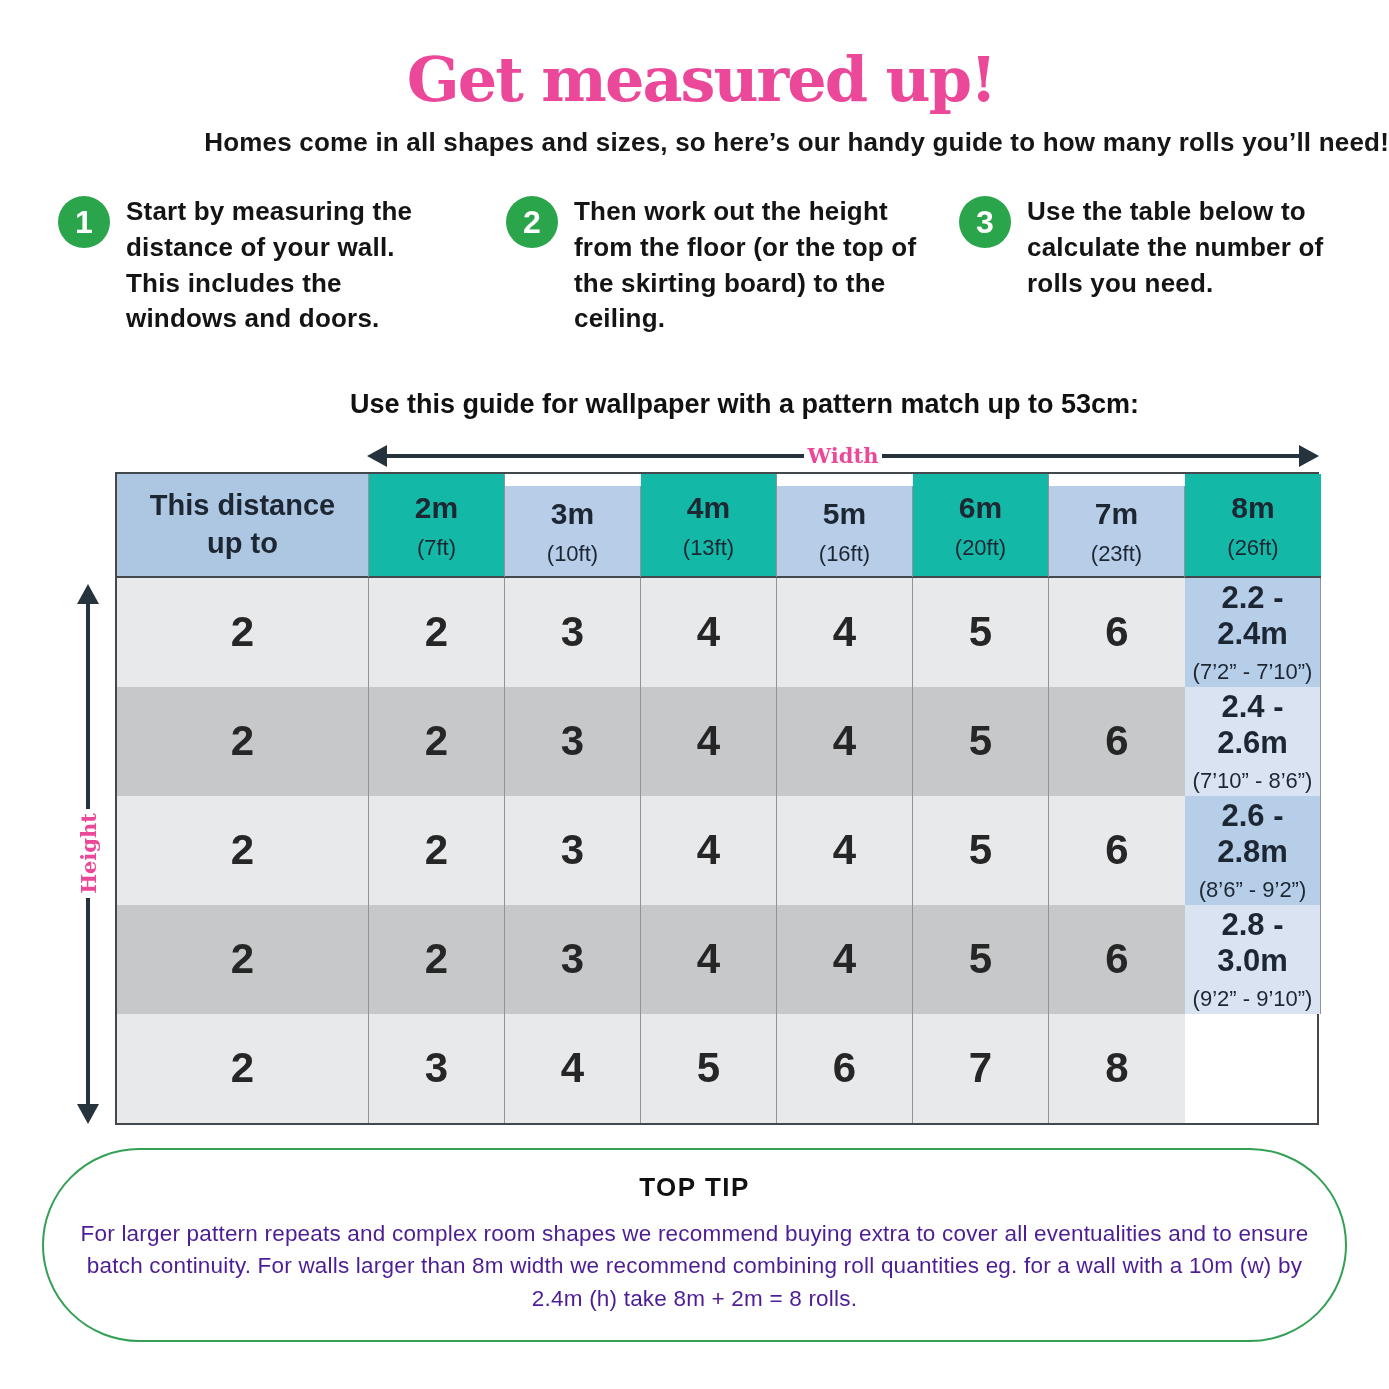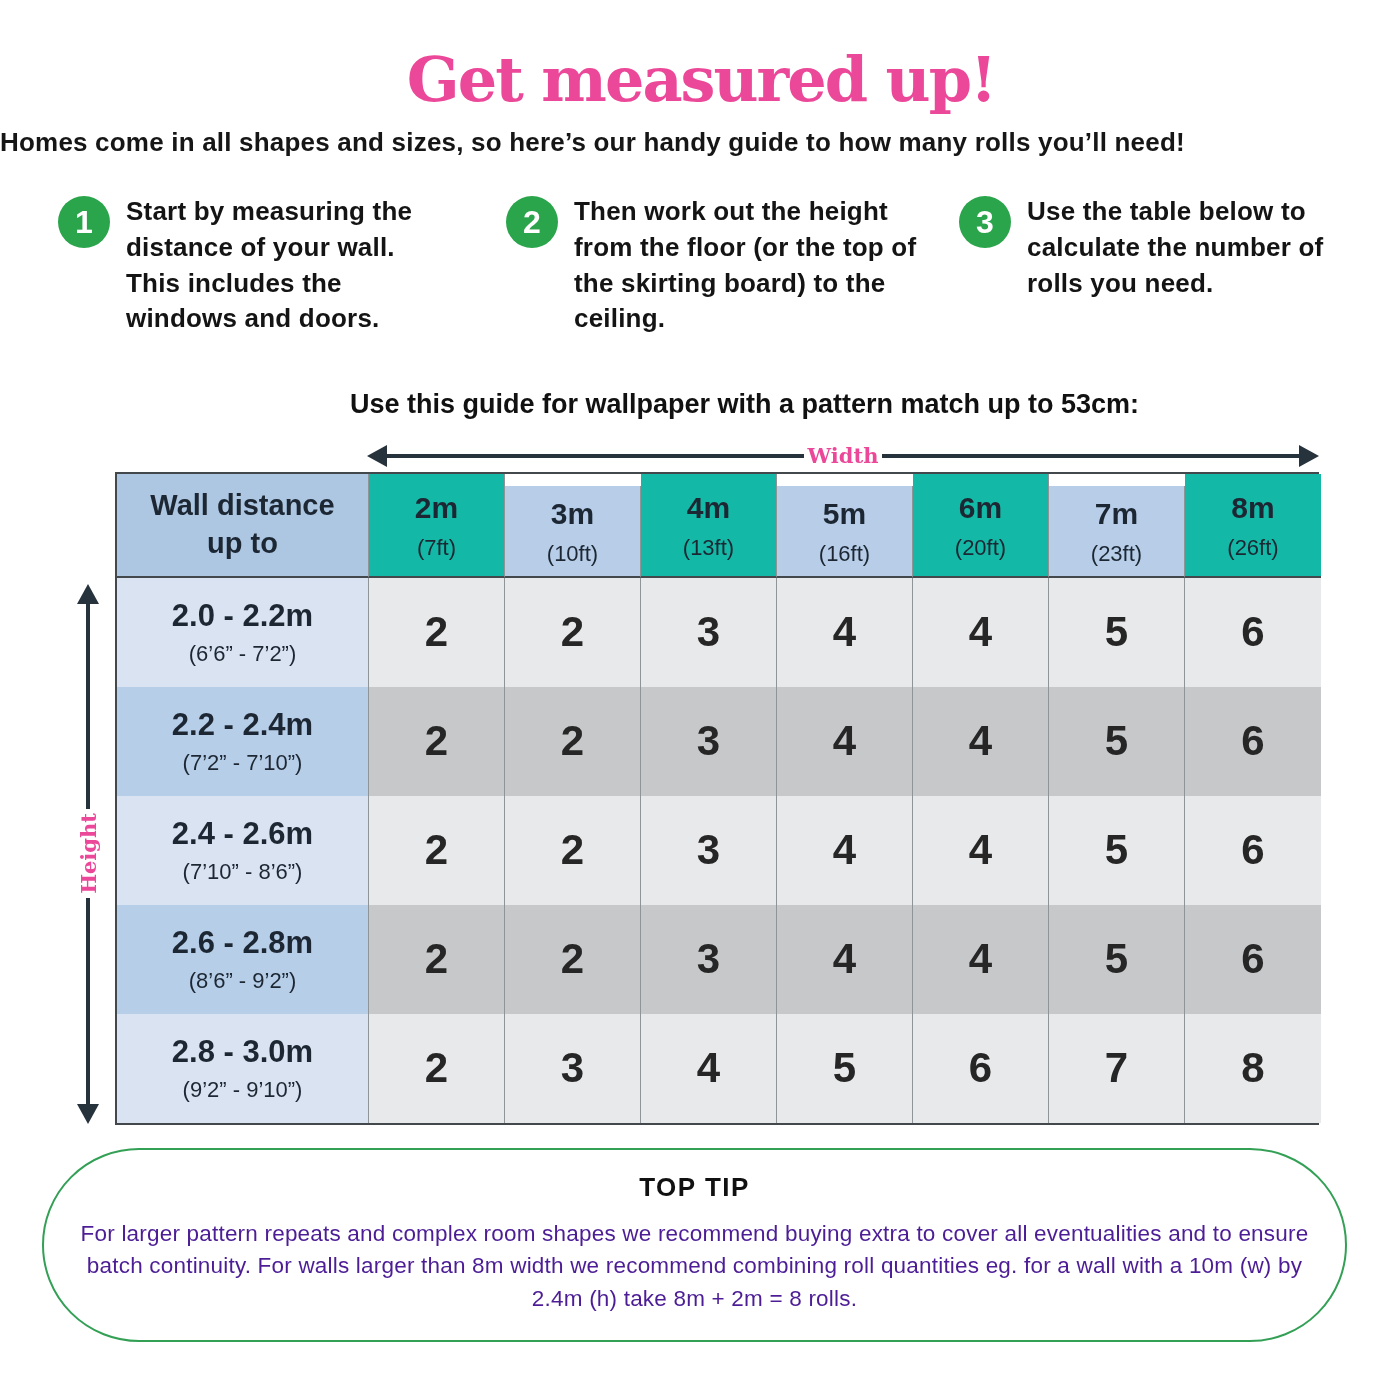--- a/index.html
+++ b/index.html
@@ -15,21 +15,21 @@
     font-family: "DejaVu Serif", serif;
     font-weight: bold;
     font-size: 62px;
     letter-spacing: -2px;
     color: #ec4899;
     line-height: 1.15;
     padding-left: 13px;
   }
   .subtitle {
     margin-top: 12px;
-    text-align: left;
+    text-align: right;
     font-size: 26px;
     font-weight: bold;
     color: #161616;
     letter-spacing: 0.2px;
   }
 
   
   .steps { display: flex; margin: 36px 0 0 58px; }
   .step { display: flex; align-items: flex-start; }
   .step .badge {
@@ -185,21 +185,21 @@
       <span class="ahv ah-up"></span>
       <span class="vline"></span>
       <span class="axis-label vertical">Height</span>
       <span class="vline"></span>
       <span class="ahv ah-down"></span>
     </div>
 
     <div class="grid">
 
       <div class="cell hdr h-corner">
-        <div class="h-main">Wall distance up to</div>
+        <div class="h-main">This distance up to</div>
       </div>
       <div class="cell hdr h-col light">
         <div class="h-main">2m</div>
         <div class="h-sub">(7ft)</div>
       </div>
       <div class="cell hdr h-col dark">
         <div class="h-main">3m</div>
         <div class="h-sub">(10ft)</div>
       </div>
       <div class="cell hdr h-col light">
@@ -216,24 +216,20 @@
       </div>
       <div class="cell hdr h-col dark">
         <div class="h-main">7m</div>
         <div class="h-sub">(23ft)</div>
       </div>
       <div class="cell hdr h-col light last">
         <div class="h-main">8m</div>
         <div class="h-sub">(26ft)</div>
       </div>
 
-      <div class="cell r-label light">
-        <div class="r-main">2.0 - 2.2m</div>
-        <div class="r-sub">(6’6” - 7’2”)</div>
-      </div>
       <div class="cell val light">2</div>
       <div class="cell val light">2</div>
       <div class="cell val light">3</div>
       <div class="cell val light">4</div>
       <div class="cell val light">4</div>
       <div class="cell val light">5</div>
       <div class="cell val light last">6</div>
 
       <div class="cell r-label dark">
         <div class="r-main">2.2 - 2.4m</div>

